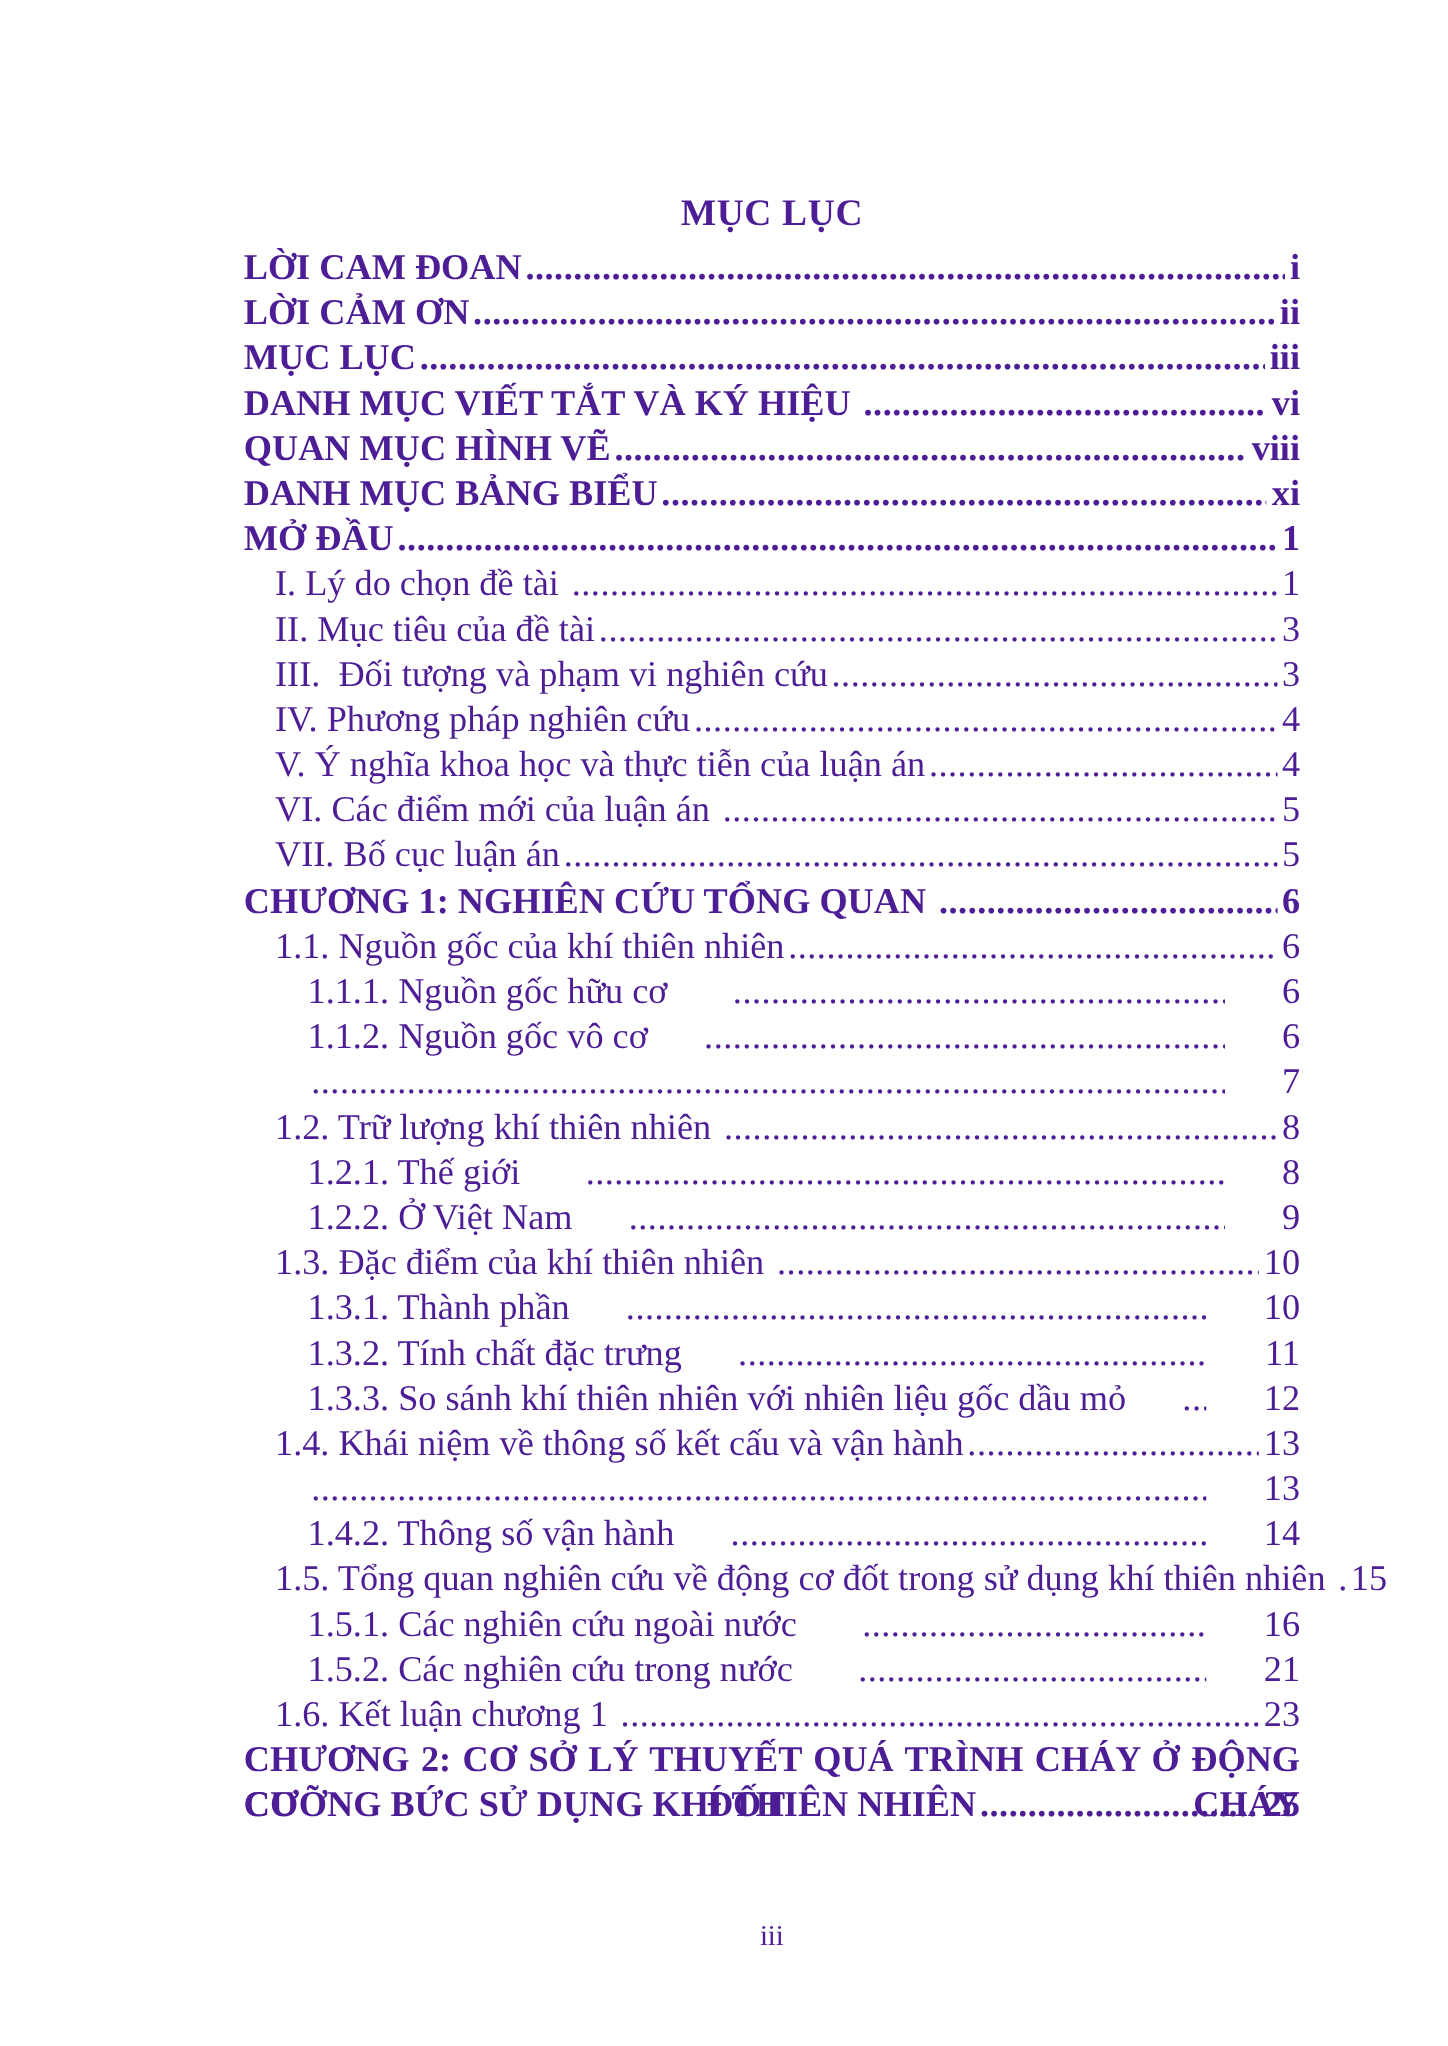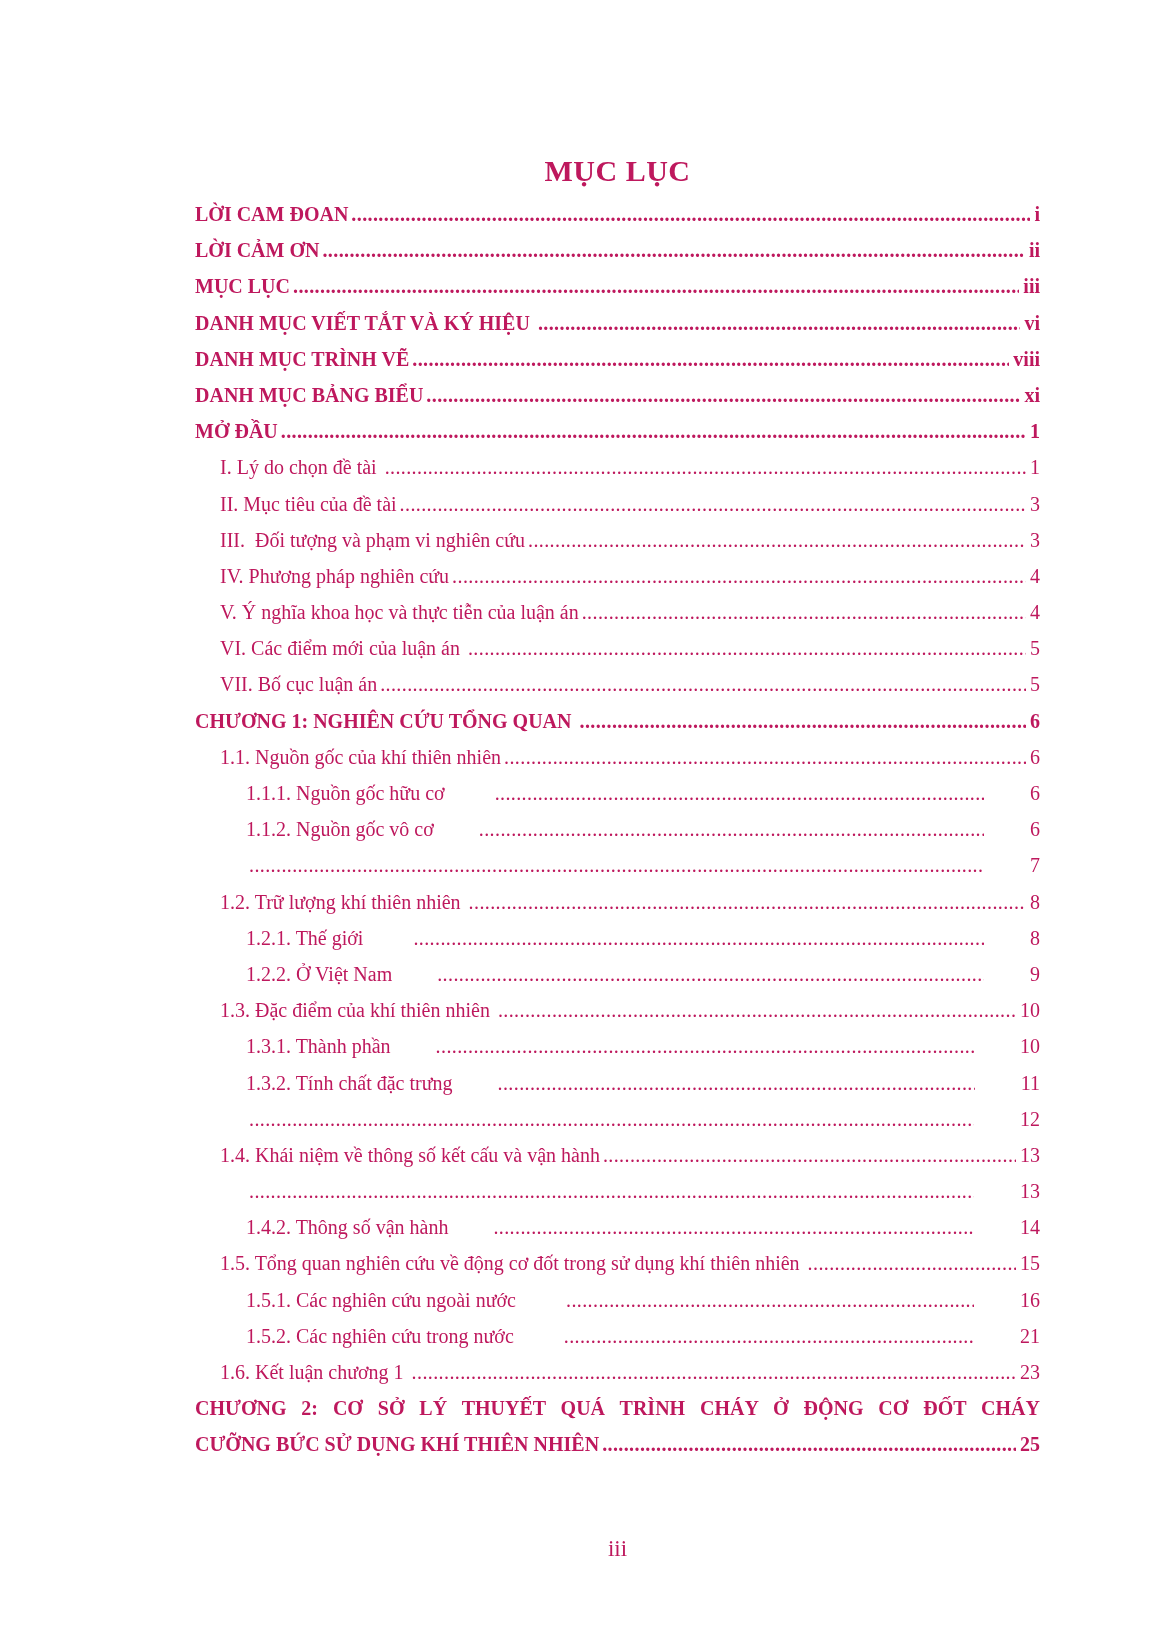--- a/index.html
+++ b/index.html
@@ -1,21 +1,21 @@
 <!DOCTYPE html>
 <html><head>
 <meta charset="utf-8">
 <style>
   html, body { margin: 0; padding: 0; background: #ffffff; }
   .page {
     position: relative;
     width: 1158px;
     height: 1637px;
     background: #ffffff;
-    color: #be185d;
+    color: #4c1d95;
     font-family: "Liberation Serif", "DejaVu Serif", serif;
     overflow: hidden;
   }
   .content {
     position: absolute;
     left: 195px;
     top: 152px;
     width: 845px;
   }
   .doc-title {
@@ -25,21 +25,21 @@
     margin: 0 0 6px 0;
     line-height: 38px;
     letter-spacing: 0.5px;
   }
   .toc { width: 100%; }
   .toc-row {
     display: flex;
     align-items: baseline;
     height: 36.2px;
     line-height: 36.2px;
-    font-size: 20px;
+    font-size: 29px;
     white-space: nowrap;
   }
   .toc-row.bold { font-weight: 700; }
   .toc-row.level-1 { padding-left: 25px; text-align: center; }
   .toc-row.level-2 { padding-left: 51px; gap: 42px; }
   .toc-label { white-space: pre; flex: 0 0 auto; }
   .toc-dots {
     flex: 1 1 auto;
     overflow: hidden;
     white-space: nowrap;
@@ -92,21 +92,21 @@
     <span class="toc-label">MỤC LỤC</span>
     <span class="toc-dots"></span>
     <span class="toc-page">iii</span>
   </div>
         <div class="toc-row level-0 bold">
     <span class="toc-label">DANH MỤC VIẾT TẮT VÀ KÝ HIỆU </span>
     <span class="toc-dots"></span>
     <span class="toc-page">vi</span>
   </div>
         <div class="toc-row level-0 bold">
-    <span class="toc-label">DANH MỤC TRÌNH VẼ</span>
+    <span class="toc-label">QUAN MỤC HÌNH VẼ</span>
     <span class="toc-dots"></span>
     <span class="toc-page">viii</span>
   </div>
         <div class="toc-row level-0 bold">
     <span class="toc-label">DANH MỤC BẢNG BIỂU</span>
     <span class="toc-dots"></span>
     <span class="toc-page">xi</span>
   </div>
         <div class="toc-row level-0 bold">
     <span class="toc-label">MỞ ĐẦU</span>
@@ -196,20 +196,21 @@
     <span class="toc-label">1.3.1. Thành phần</span>
     <span class="toc-dots"></span>
     <span class="toc-page">10</span>
   </div>
         <div class="toc-row level-2">
     <span class="toc-label">1.3.2. Tính chất đặc trưng</span>
     <span class="toc-dots"></span>
     <span class="toc-page">11</span>
   </div>
         <div class="toc-row level-2">
+    <span class="toc-label">1.3.3. So sánh khí thiên nhiên với nhiên liệu gốc dầu mỏ</span>
     <span class="toc-dots"></span>
     <span class="toc-page">12</span>
   </div>
         <div class="toc-row level-1">
     <span class="toc-label">1.4. Khái niệm về thông số kết cấu và vận hành</span>
     <span class="toc-dots"></span>
     <span class="toc-page">13</span>
   </div>
         <div class="toc-row level-2">
     <span class="toc-dots"></span>

